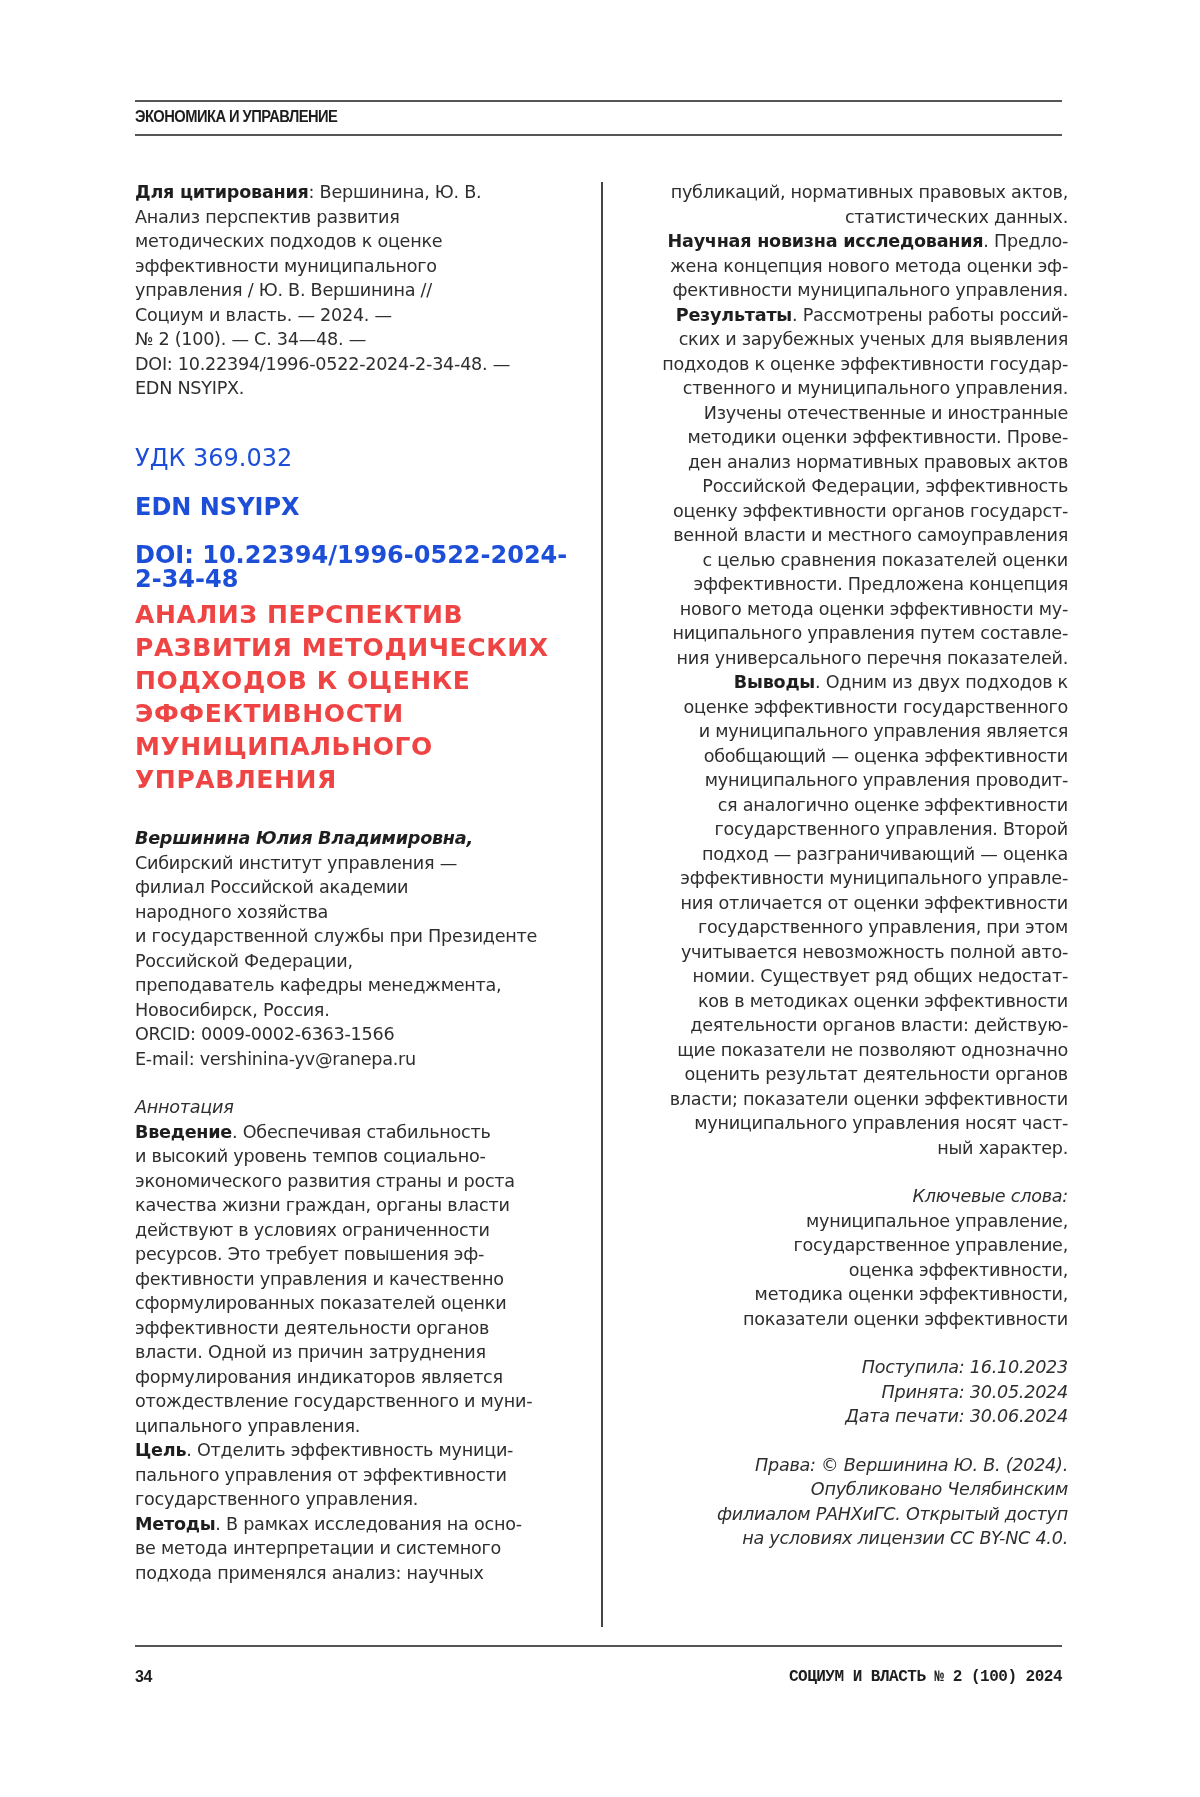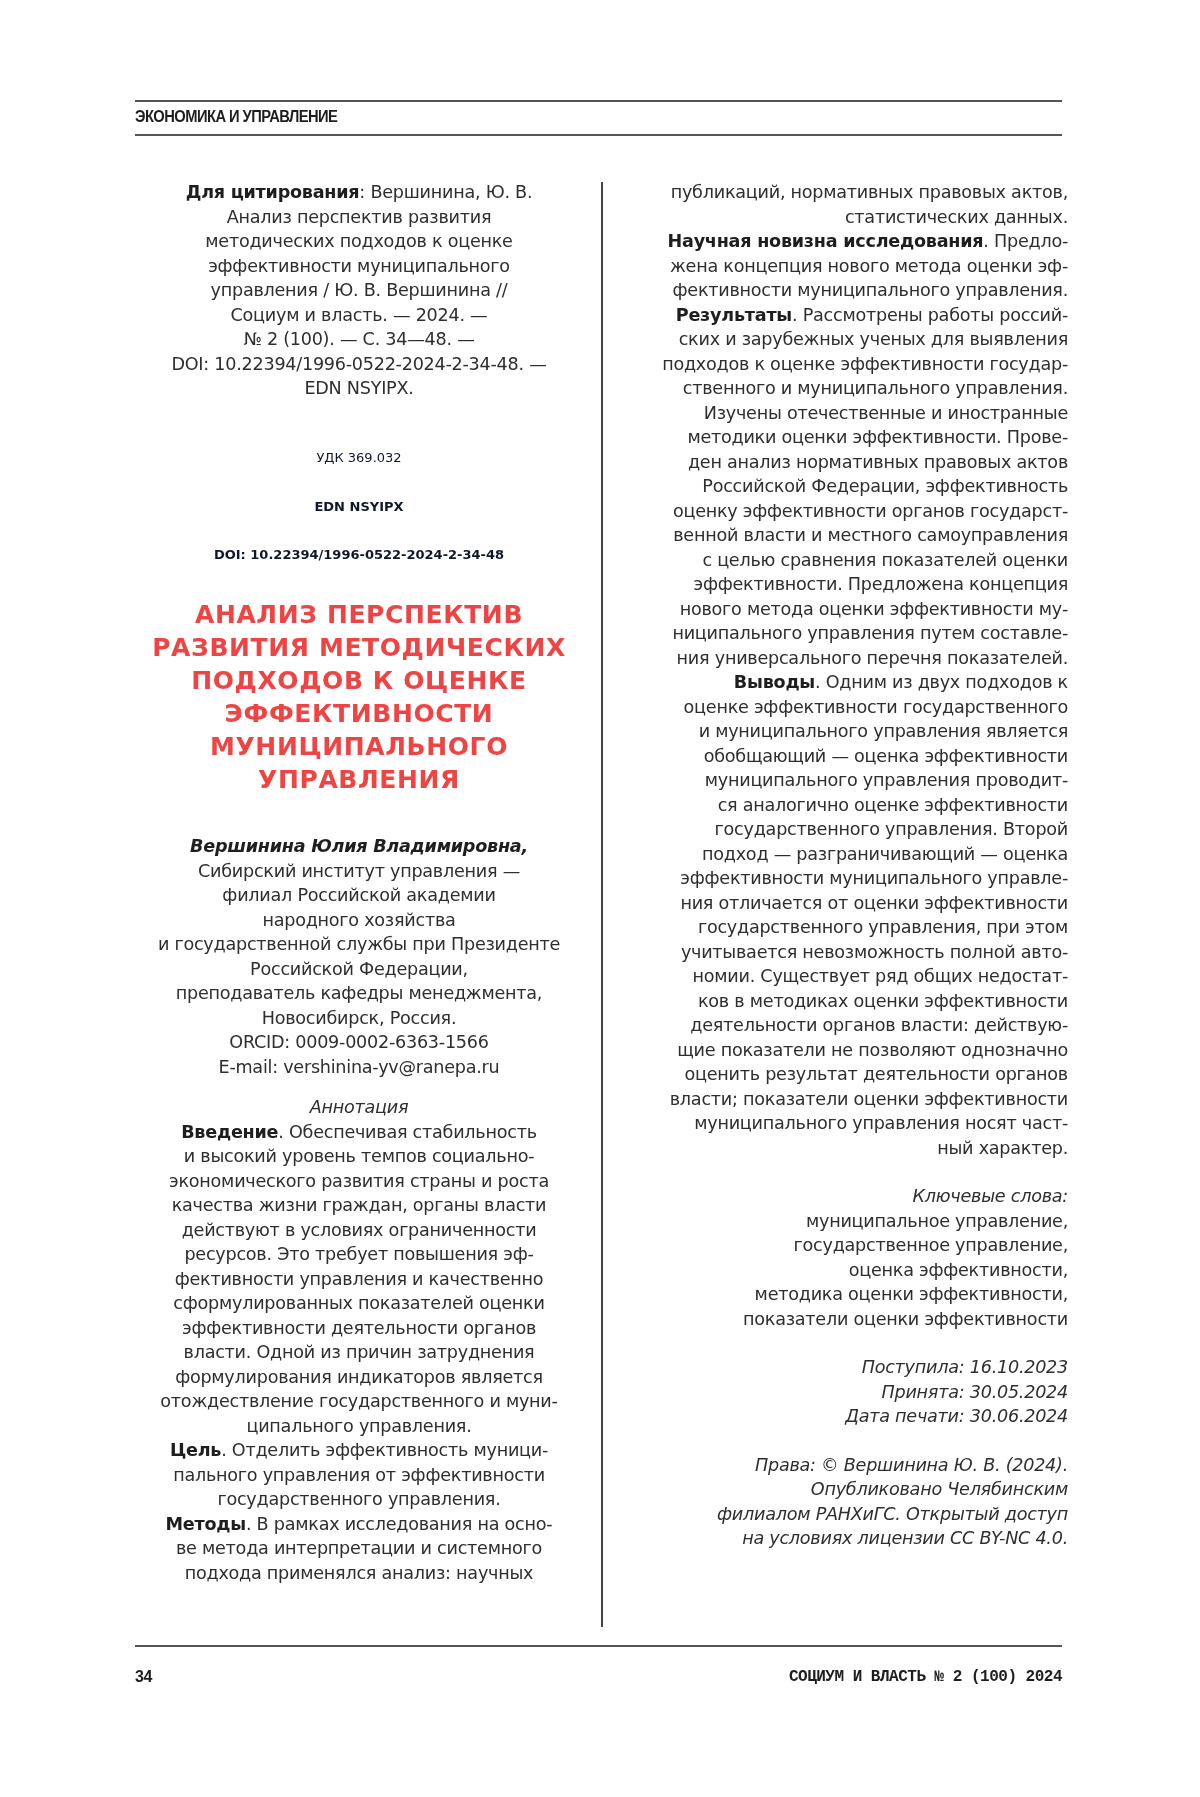--- a/index.html
+++ b/index.html
@@ -2,27 +2,27 @@
 <html><head>
 <meta charset="utf-8">
 <style>
   html, body { margin:0; padding:0; background:#ffffff; }
   body { width:1200px; height:1797px; position:relative; overflow:hidden;
          font-family:"DejaVu Sans", sans-serif; color:#2b2b2b; }
   .rule { position:absolute; left:135px; width:927px; height:0; border-top:2.5px solid #555; }
   .header-label { position:absolute; left:135px; top:108px; font-family:"Liberation Sans", sans-serif;
                   font-weight:bold; font-size:16px; letter-spacing:-0.6px; transform:scaleX(0.92); transform-origin:left;
                   color:#1e1e1e; }
-  .col-left { position:absolute; left:135px; width:448px; text-align:center; }
+  .col-left { position:absolute; left:135px; width:448px; text-align:left; }
   .col-right { position:absolute; left:618px; width:450px; text-align:left; }
   .body { font-size:17.6px; line-height:24.5px; letter-spacing:-0.25px; color:#2e2e2e; }
   .b { font-weight:bold; color:#1e1e1e; }
   .i { font-style:italic; }
   .divider { position:absolute; left:601px; top:182px; height:1445px; width:0; border-left:2px solid #444; }
-  .meta-line { font-size:13px; line-height:24px; color:#0f172a; }
+  .meta-line { font-size:24px; line-height:24px; color:#1d4ed8; }
   .title { font-size:25px; font-weight:bold; line-height:33px; letter-spacing:0.6px; color:#ef4444; }
   .footer-text { position:absolute; top:1668px; font-family:"Liberation Sans", sans-serif; font-weight:bold;
                  font-size:16px; color:#1e1e1e; letter-spacing:-0.5px; }
   .line { display:block; white-space:nowrap; }
   .gap { height:24px; }
 </style>
 </head>
 <body>
 
 <div class="rule" style="top:100px;"></div>
@@ -49,21 +49,21 @@
 
 <div class="col-left title" style="top:598px;">
   <span class="line">АНАЛИЗ ПЕРСПЕКТИВ</span>
   <span class="line">РАЗВИТИЯ МЕТОДИЧЕСКИХ</span>
   <span class="line">ПОДХОДОВ К ОЦЕНКЕ</span>
   <span class="line">ЭФФЕКТИВНОСТИ</span>
   <span class="line">МУНИЦИПАЛЬНОГО</span>
   <span class="line">УПРАВЛЕНИЯ</span>
 </div>
 
-<div class="col-left body" style="top:826px;margin-top:8px;">
+<div class="col-left body" style="top:826px;">
   <span class="line b i">Вершинина Юлия Владимировна,</span>
   <span class="line">Сибирский институт управления —</span>
   <span class="line">филиал Российской академии</span>
   <span class="line">народного хозяйства</span>
   <span class="line">и государственной службы при Президенте</span>
   <span class="line">Российской Федерации,</span>
   <span class="line">преподаватель кафедры менеджмента,</span>
   <span class="line">Новосибирск, Россия.</span>
   <span class="line">ORCID: 0009-0002-6363-1566</span>
   <span class="line">E-mail: vershinina-yv@ranepa.ru</span>

